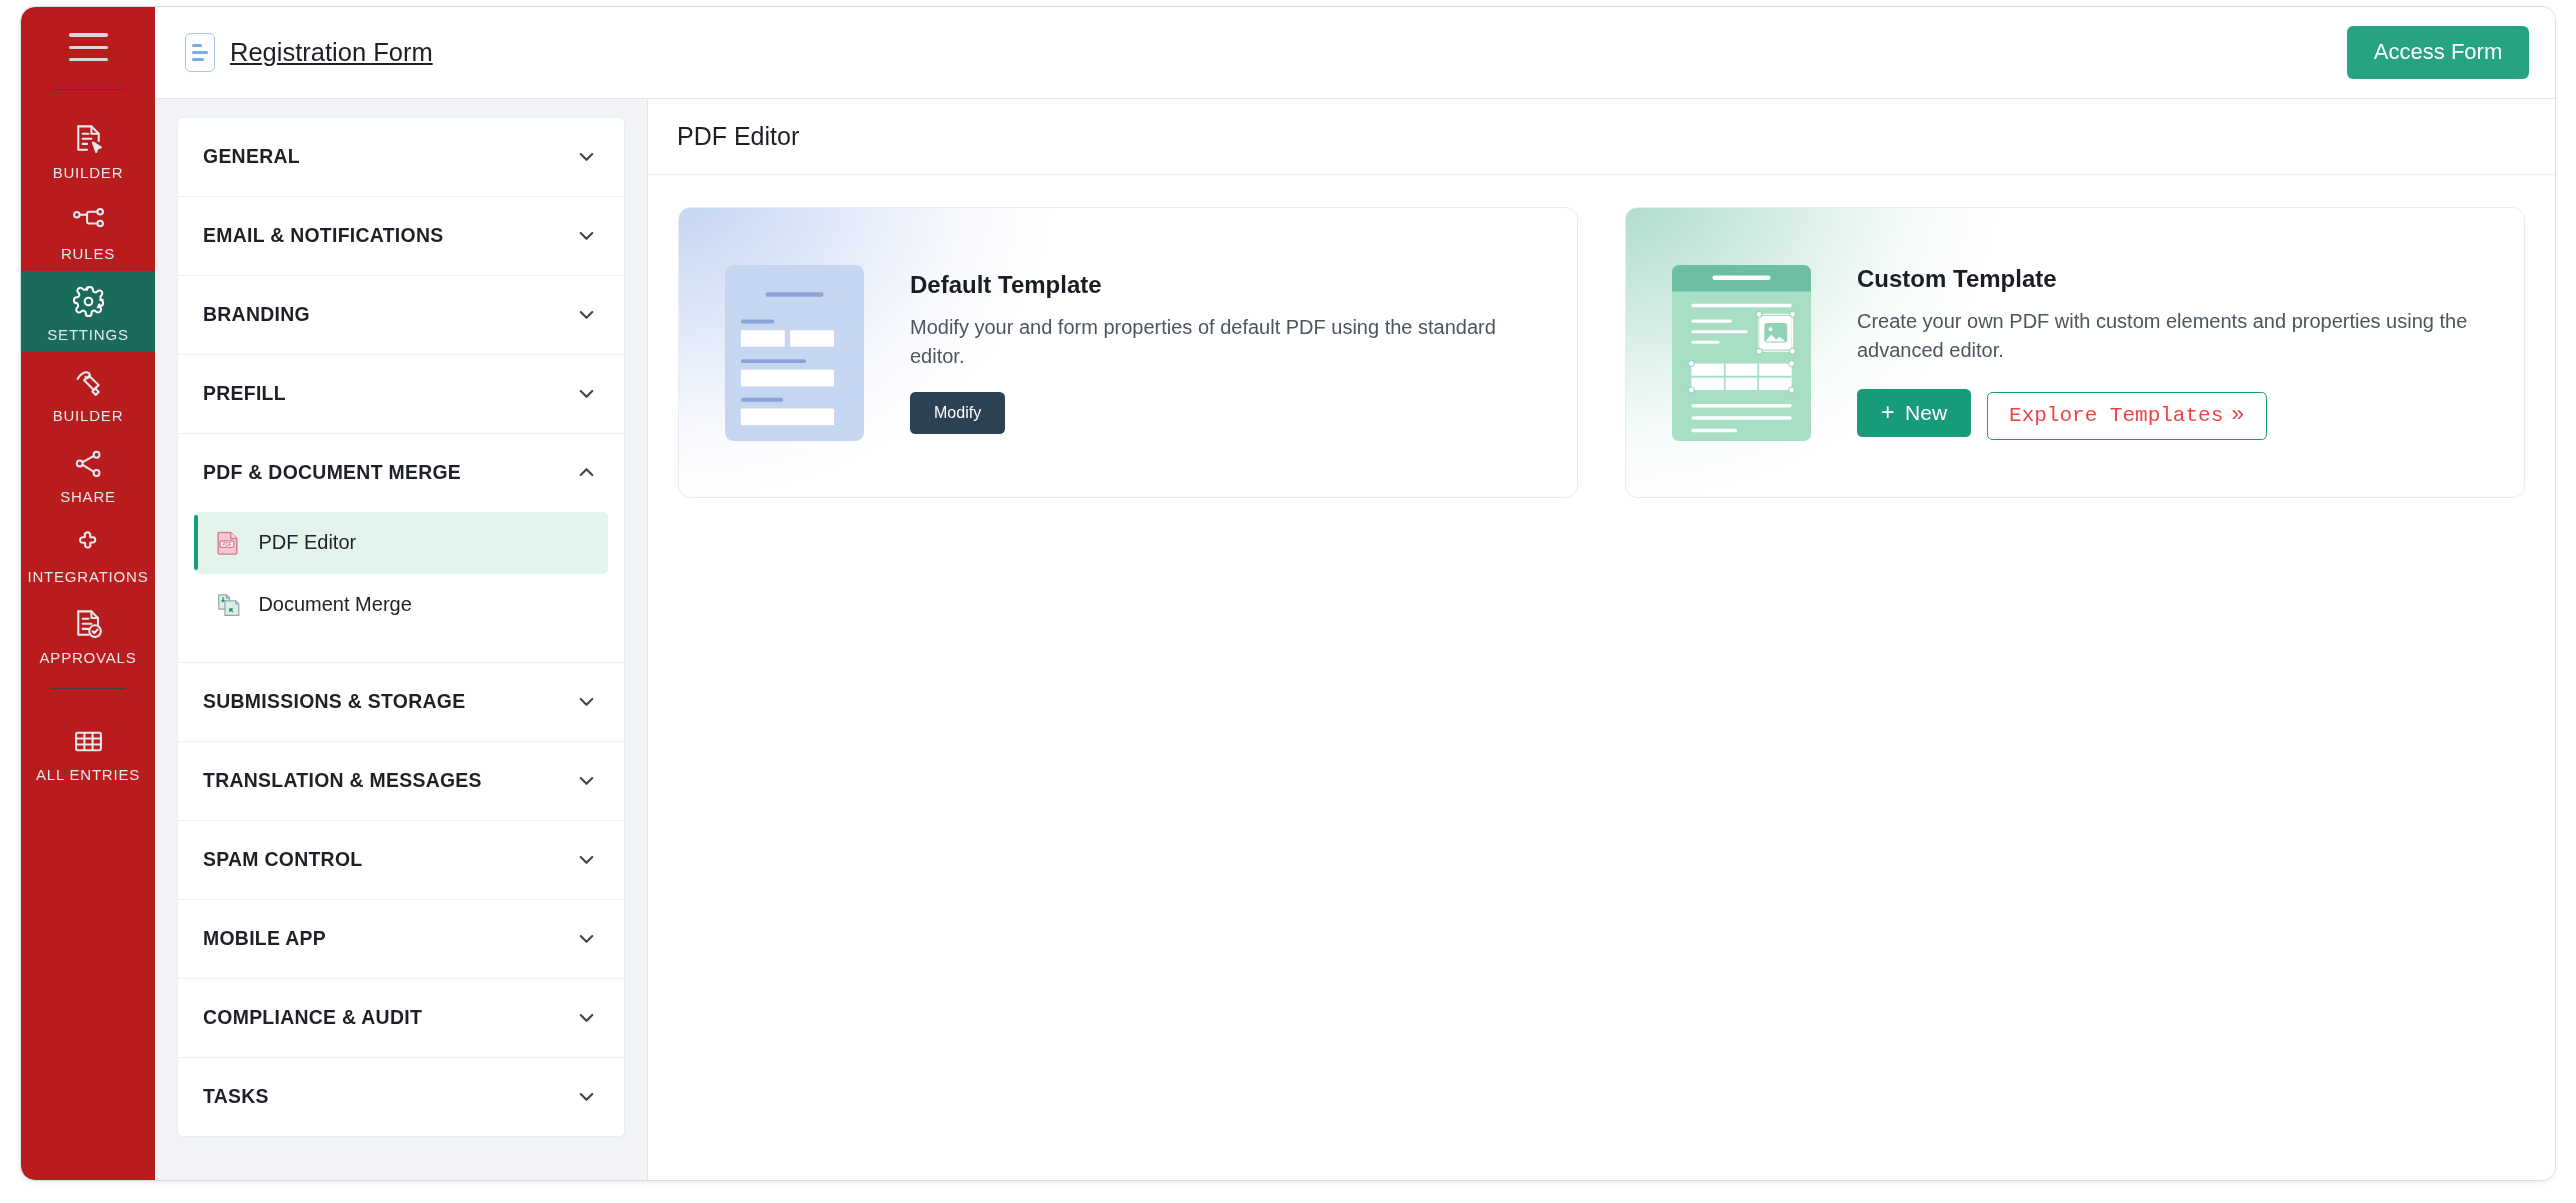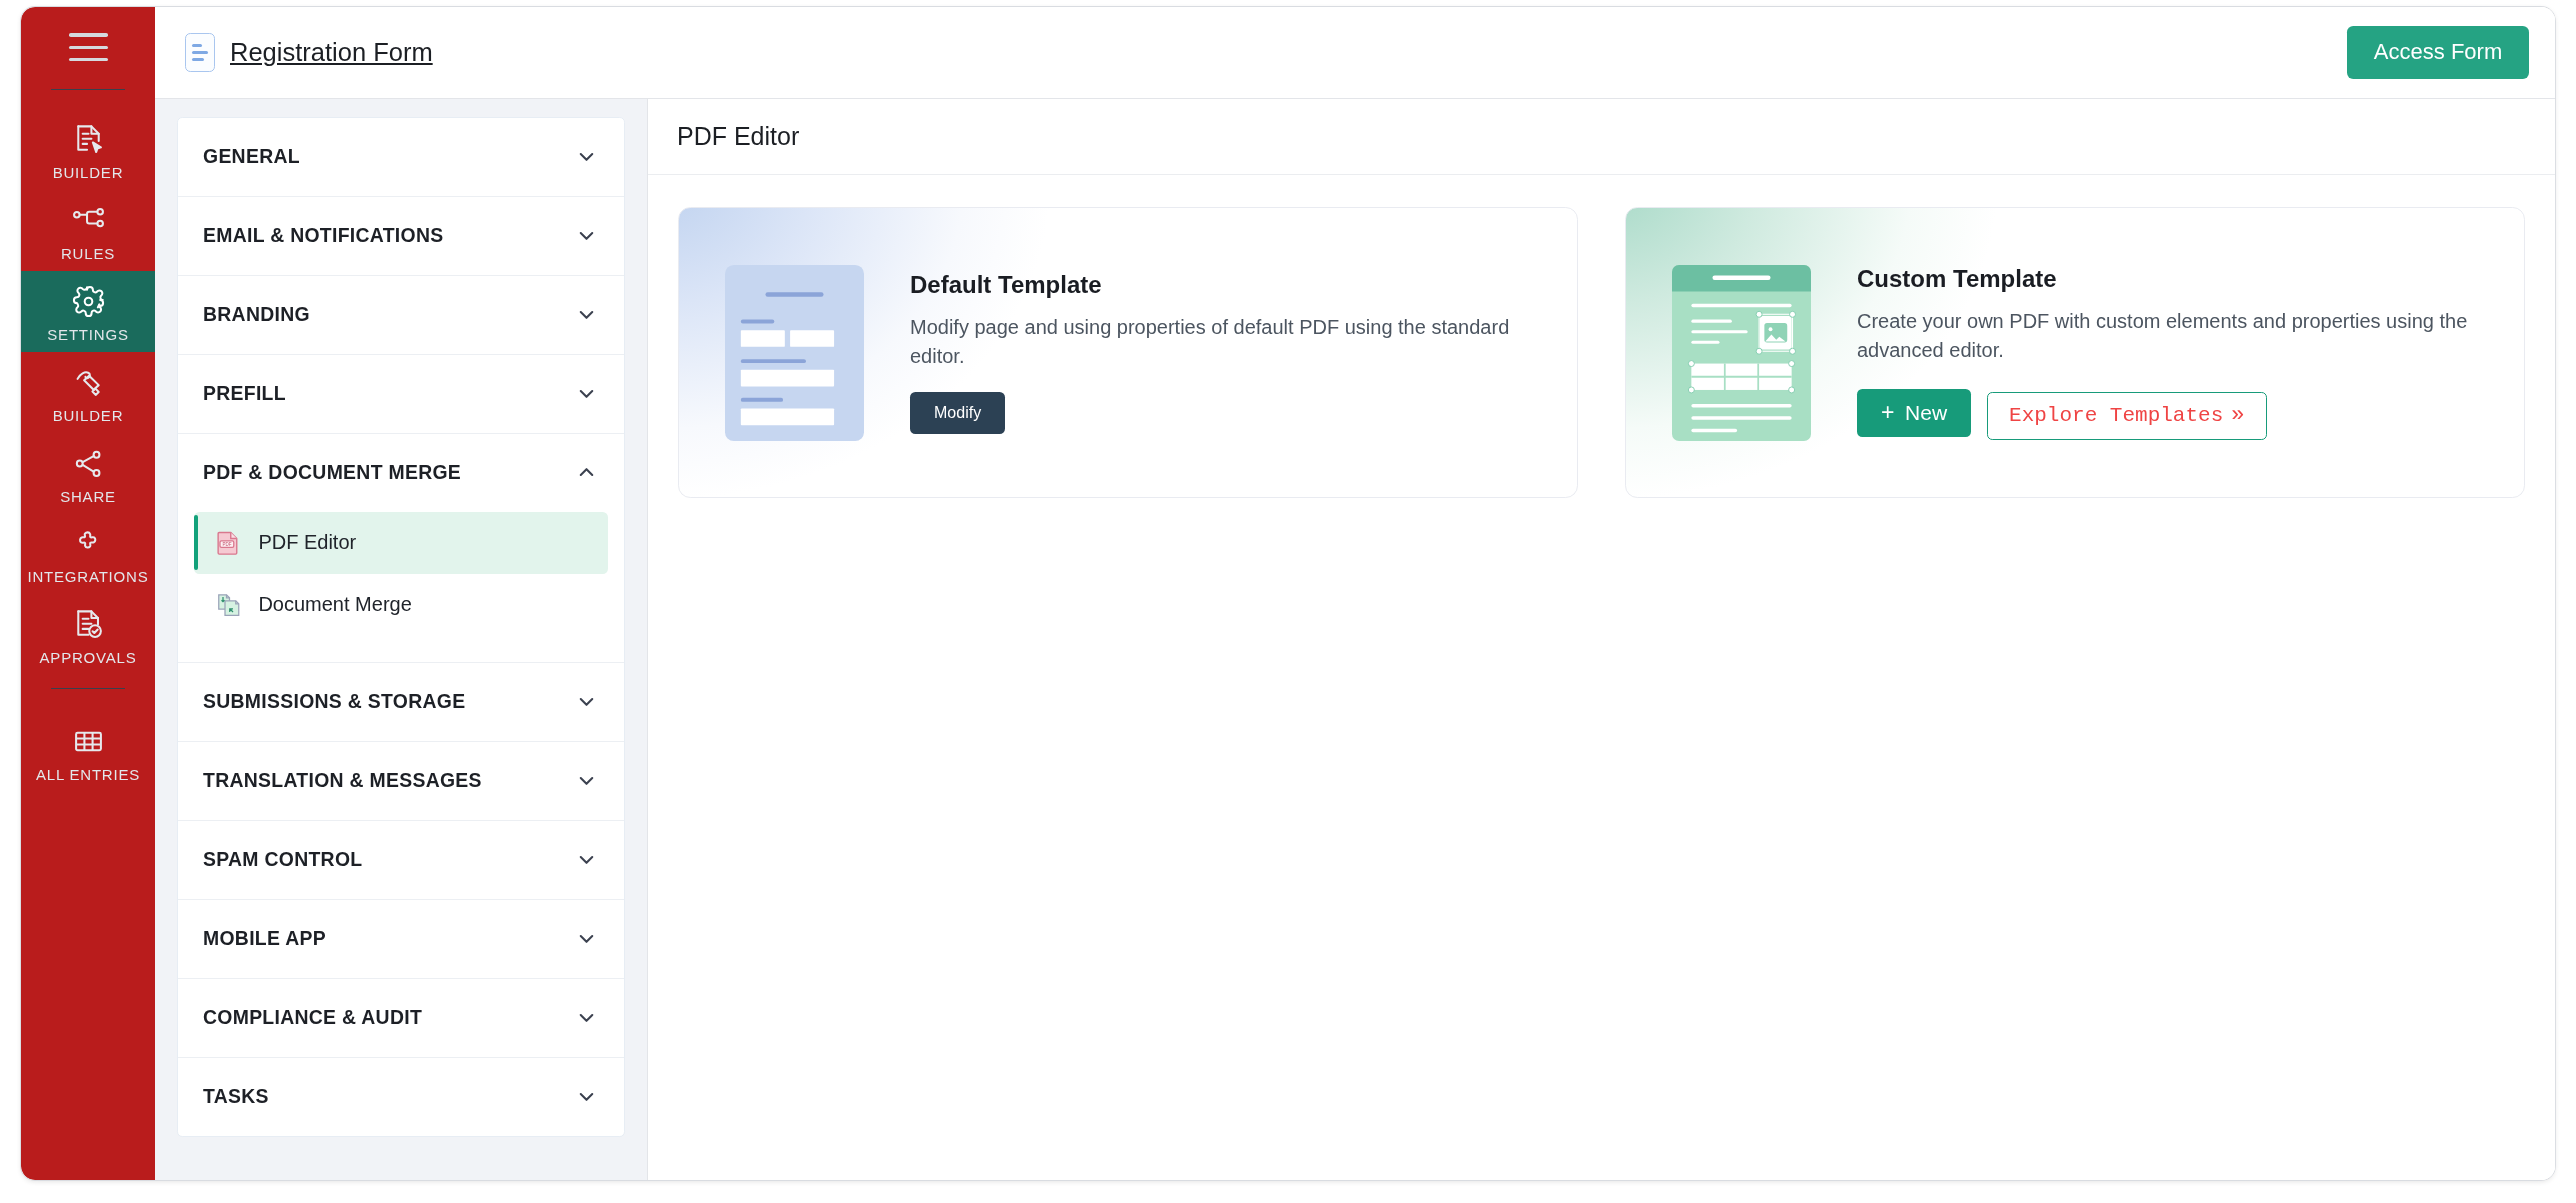--- a/index.html
+++ b/index.html
@@ -521,21 +521,21 @@
                 <rect x="18" y="74" width="50" height="19" rx="1" fill="#ffffff"></rect>
                 <rect x="74" y="74" width="50" height="19" rx="1" fill="#ffffff"></rect>
                 <rect x="18" y="107" width="74" height="4.5" rx="2.2" fill="#8ba4d8"></rect>
                 <rect x="18" y="119" width="106" height="19" rx="1" fill="#ffffff"></rect>
                 <rect x="18" y="151" width="48" height="4.5" rx="2.2" fill="#8ba4d8"></rect>
                 <rect x="18" y="163" width="106" height="19" rx="1" fill="#ffffff"></rect>
               </svg>
             </div>
             <div class="tbody">
               <div class="tcard-title">Default Template</div>
-              <div class="tcard-desc">Modify page and using properties of default PDF using the standard editor.</div>
+              <div class="tcard-desc">Modify your and form properties of default PDF using the standard editor.</div>
               <div class="tcard-actions">
                 <button class="btn-modify">Modify</button>
               </div>
             </div>
           </section>
 
           <section class="tcard green">
             <div class="thumb">
               <svg viewBox="0 0 158 200">
                 <rect x="0" y="0" width="158" height="200" rx="8" fill="#a8dfc4"></rect>

